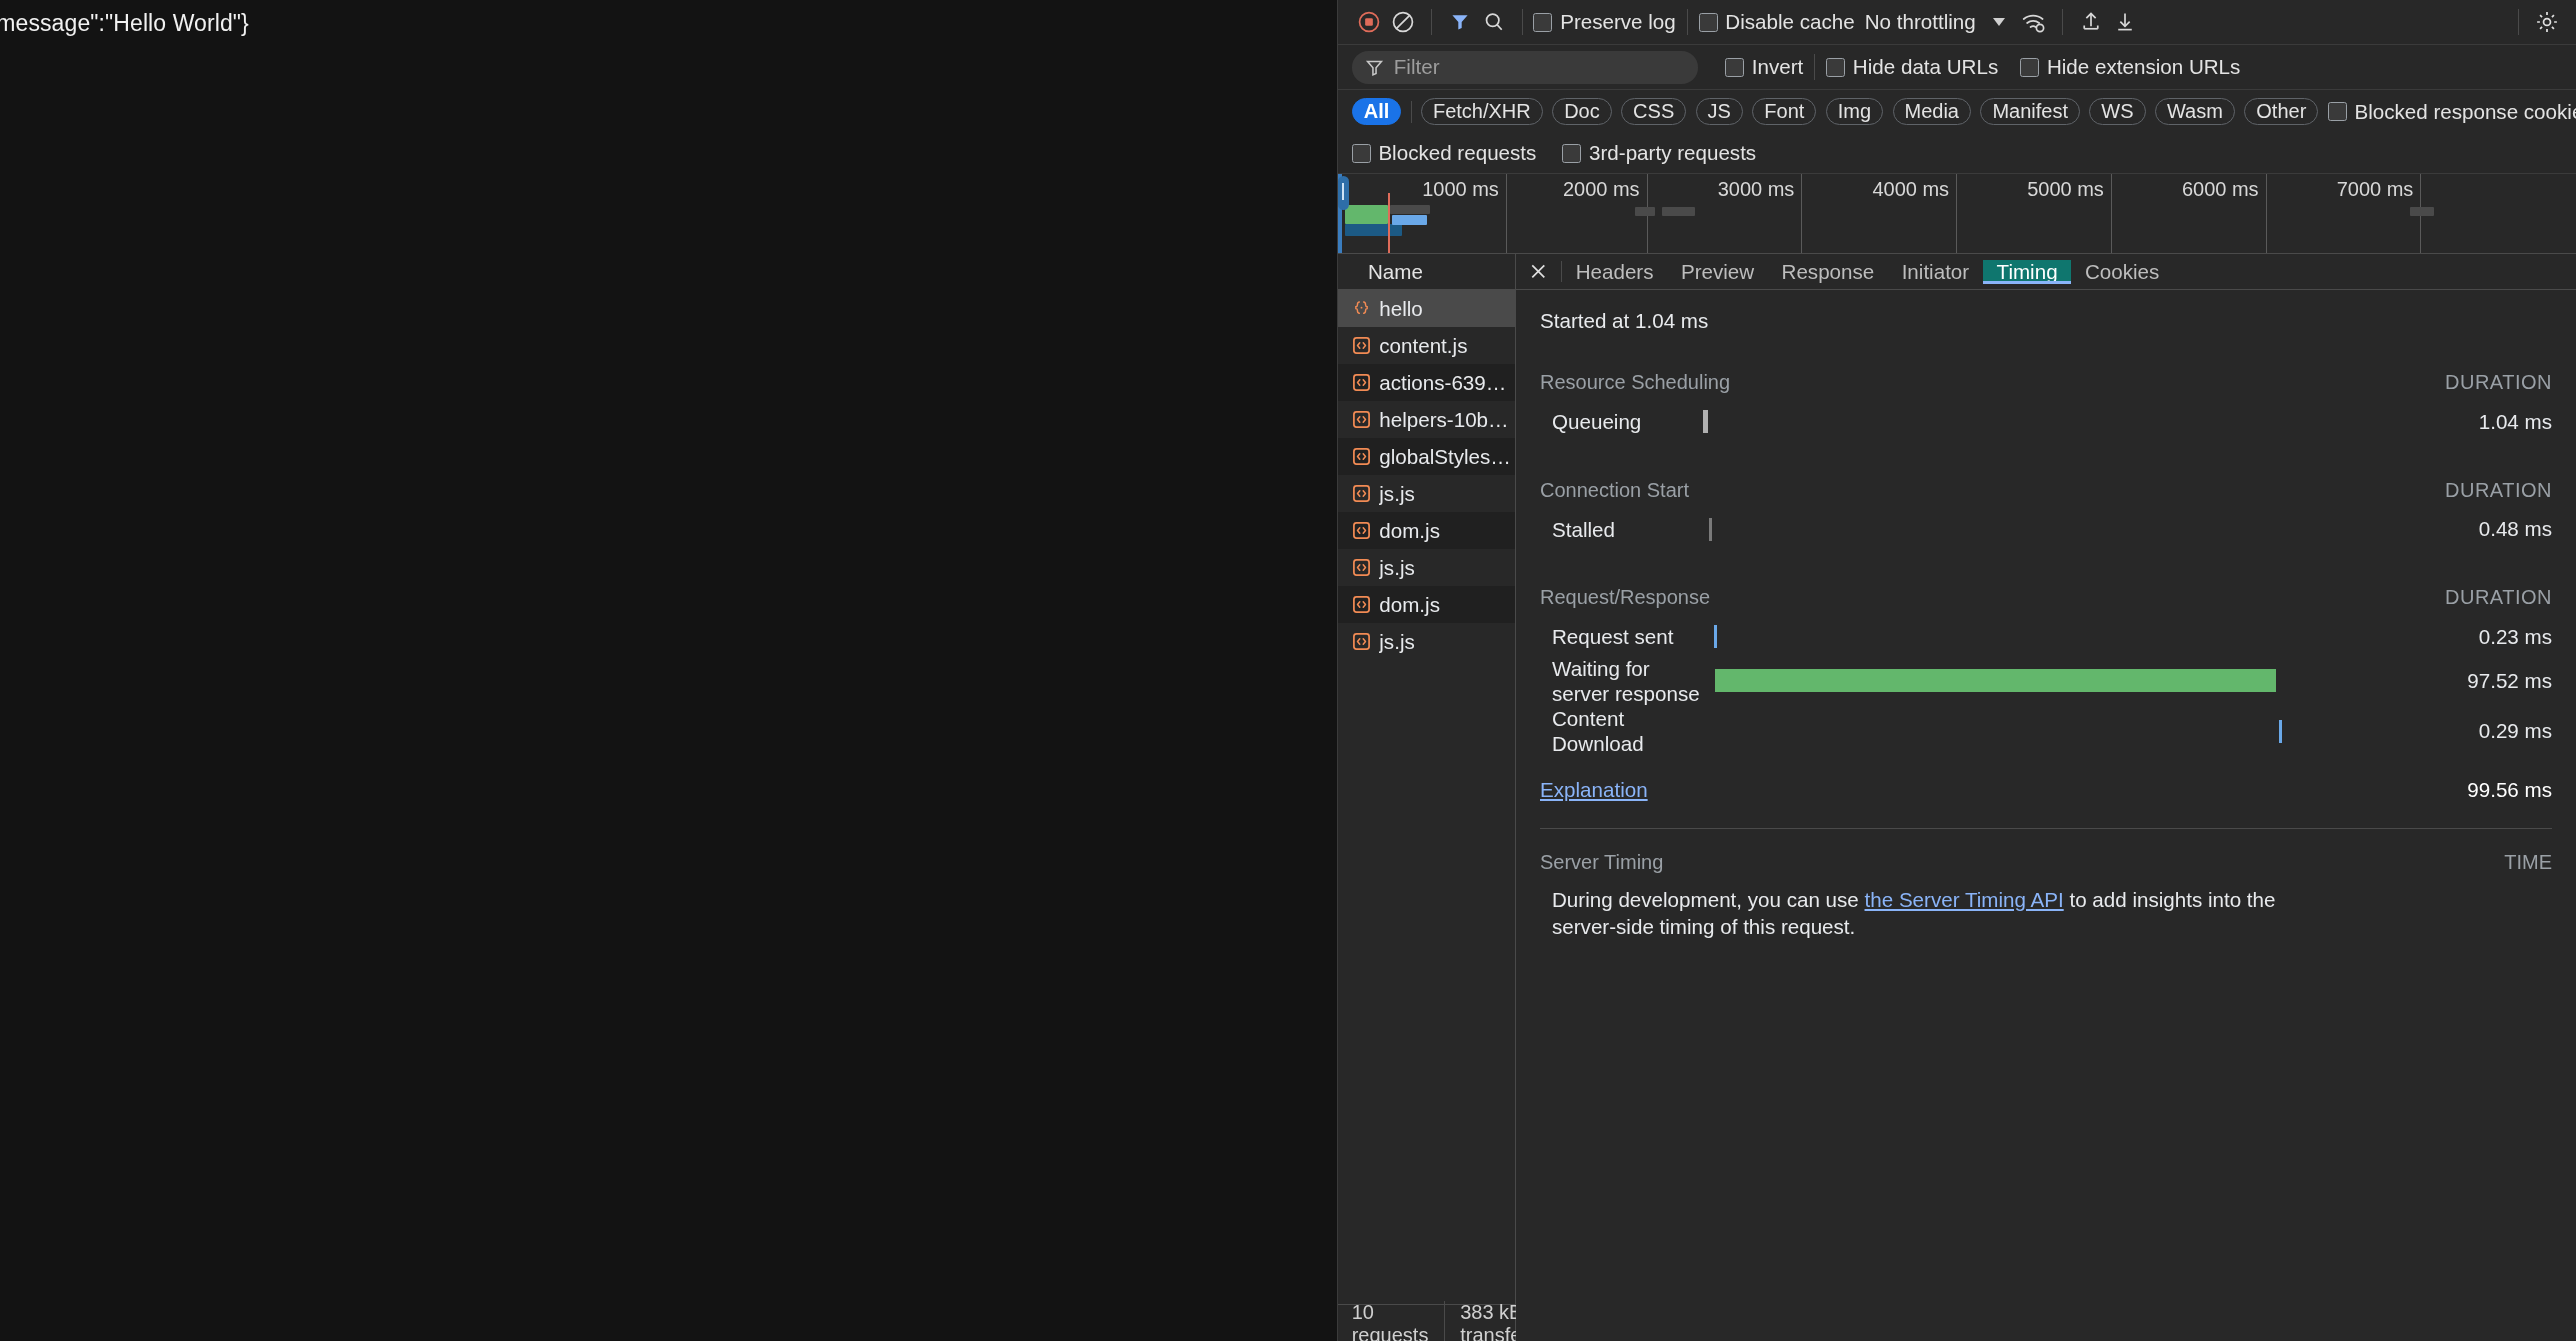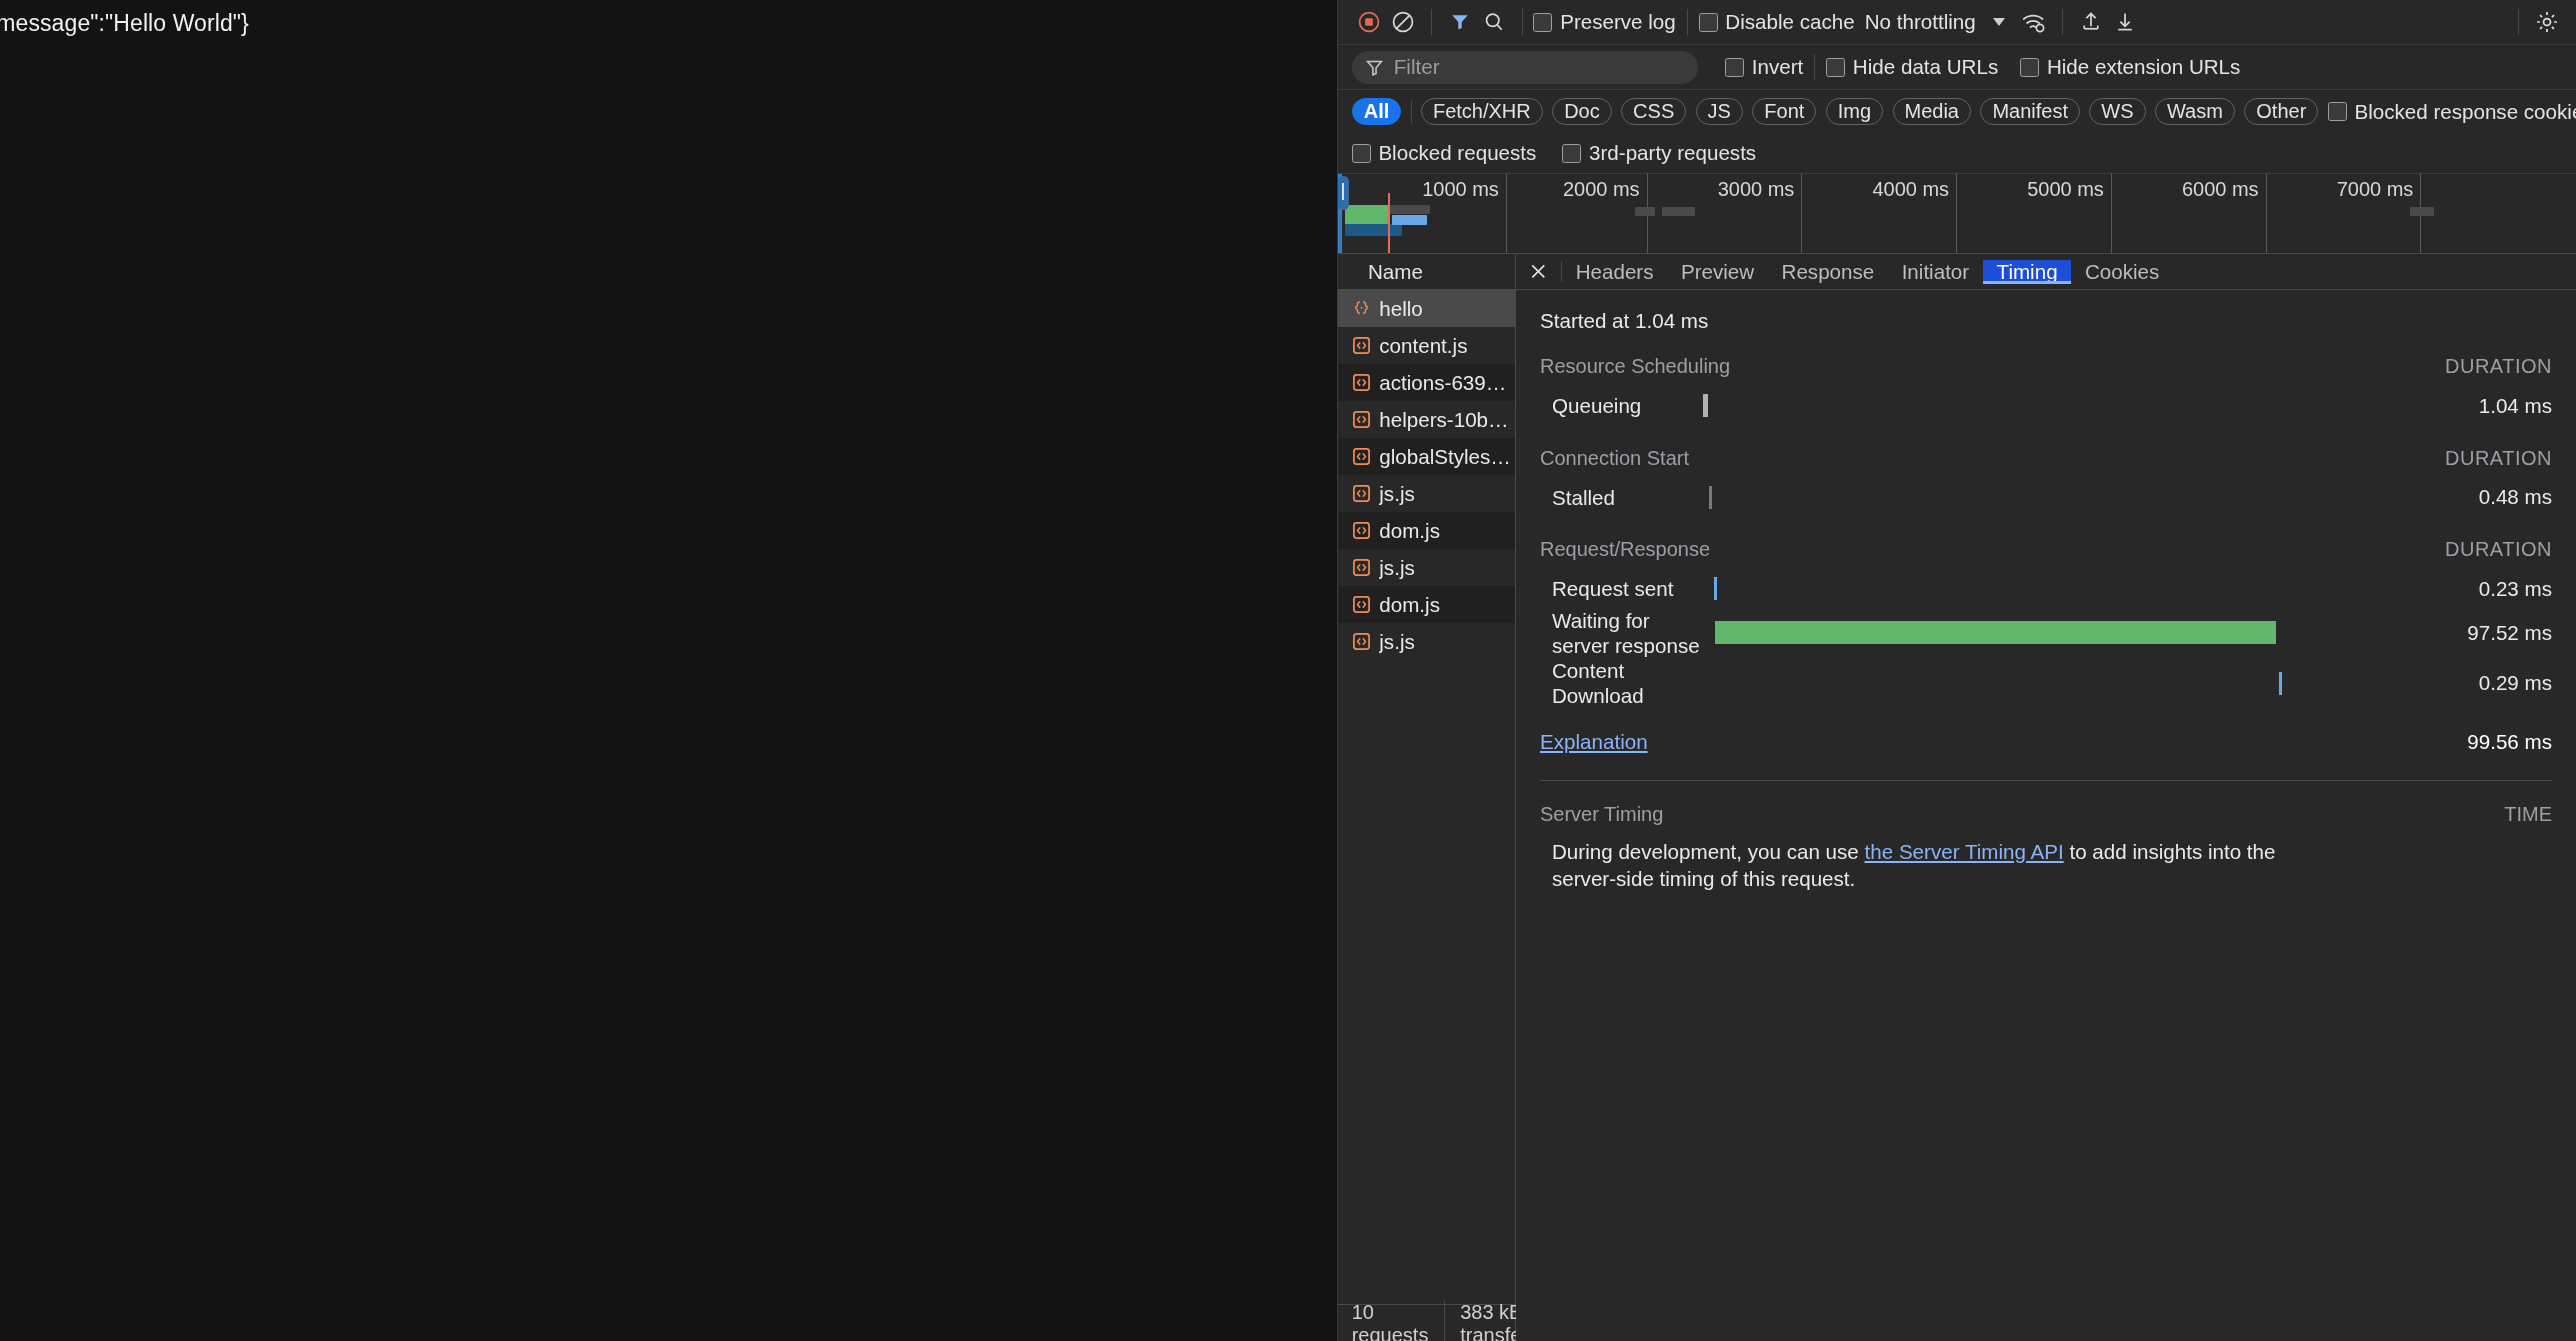--- a/index.html
+++ b/index.html
@@ -181,32 +181,32 @@
   }
   #close-tab {
     width: 46px; display: flex; align-items: center; justify-content: center;
     border-right: 0.9px solid #4a4a4a;
   }
   .dtab {
     display: flex; align-items: center; padding: 0 13.7px;
     font-size: 20.6px; color: #bdbdbd; white-space: nowrap;
     position: relative;
   }
-  .dtab.active { background: #1d4ed8; color: #ffffff; }
+  .dtab.active { background: #0f766e; color: #ffffff; }
   .dtab.active::after {
     content: ""; position: absolute; left: 0; right: 0; bottom: 0;
     height: 2.6px; background: #8ab4f8;
   }
 
   #timing-body { flex: 1; overflow: hidden; padding: 19px 24px 0 24px; }
 
   .tline { font-size: 20.6px; color: #e8eaed; margin-bottom: 20px; }
   .tg-head {
     display: flex; align-items: flex-end; justify-content: space-between;
-    font-size: 20px; color: #9aa0a6; margin-top: 22px; margin-bottom: 8.6px;
+    font-size: 20px; color: #9aa0a6; margin-top: 38px; margin-bottom: 8.6px;
   }
   .tg-head .dur { letter-spacing: 0.5px; }
   .tg-row {
     display: flex; align-items: center;
     min-height: 38px;
   }
   .tg-label { width: 163px; flex: none; font-size: 20.6px; color: #e8eaed; padding-left: 12px; line-height: 1.22; }
   .tg-bar-area { flex: 1; position: relative; height: 23px; min-width: 0; }
   .tg-bar { position: absolute; top: 0; height: 23px; }
   .tg-val { width: 129px; flex: none; text-align: right; font-size: 20.6px; color: #e8eaed; }

